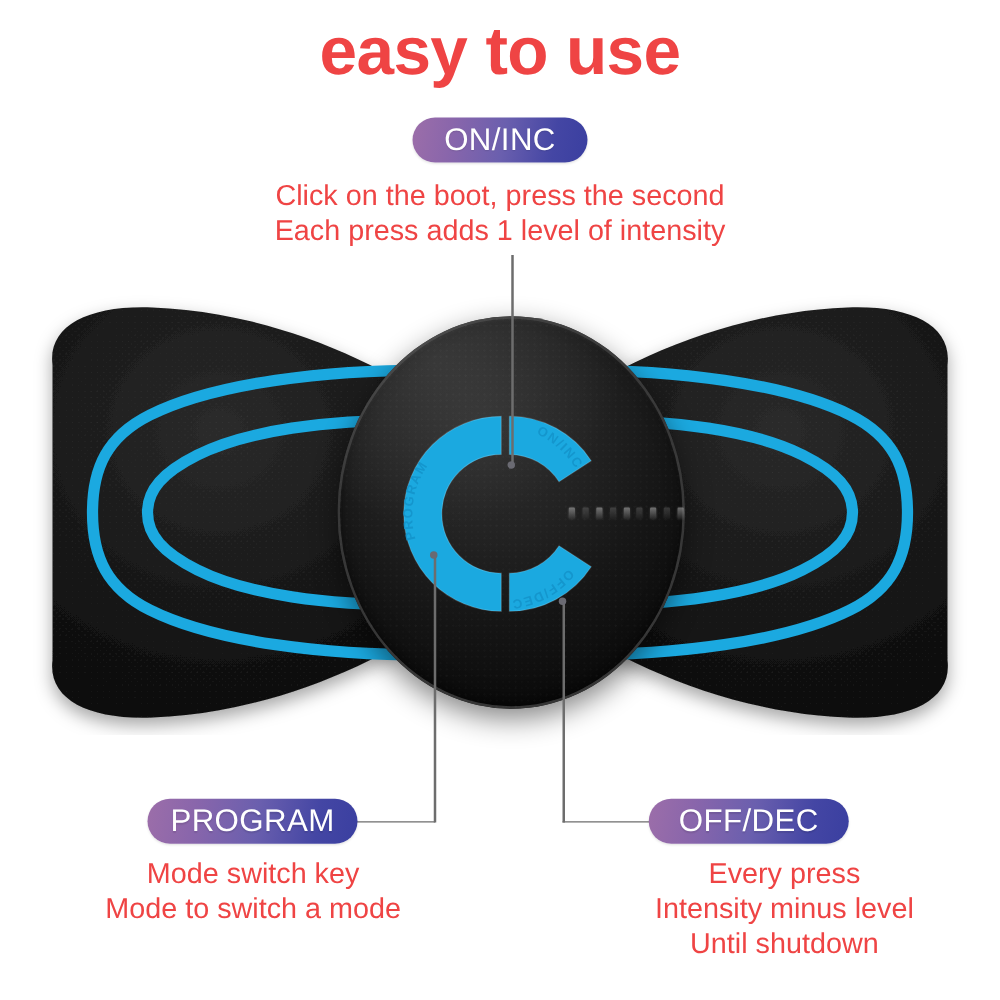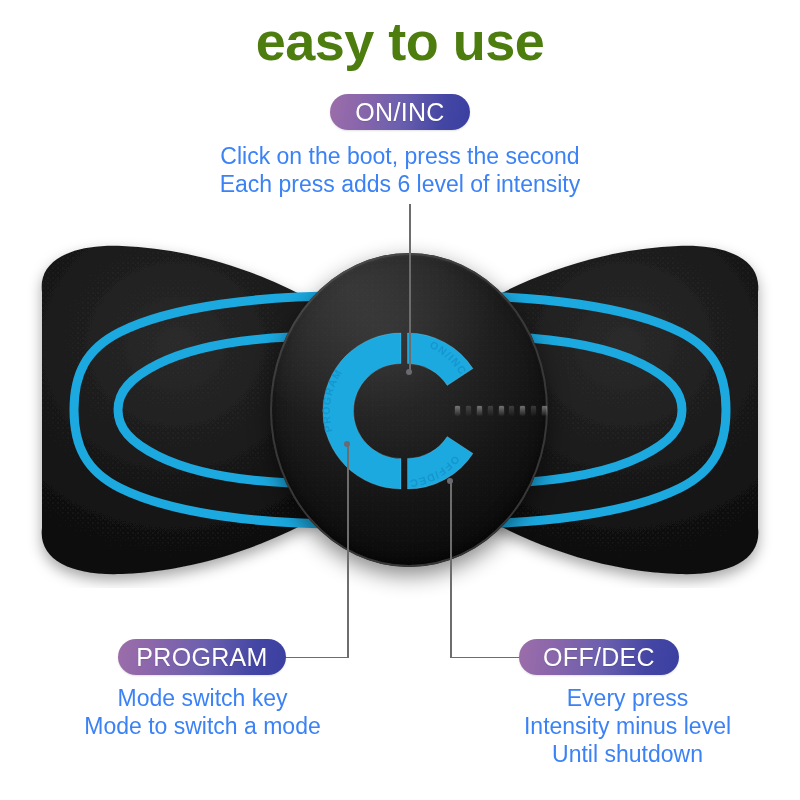--- a/index.html
+++ b/index.html
@@ -29,21 +29,21 @@
   .page-title {
     position: absolute;
     left: 0;
     top: 8px;
     width: 800px;
     text-align: center;
     font-size: 54px;
     font-weight: 700;
     letter-spacing: -0.5px;
     line-height: 66px;
-    color: #4d7c0f;
+    color: #ef4444;
   }
 
   
   .pill {
     position: absolute;
     display: flex;
     align-items: center;
     justify-content: center;
     border-radius: 999px;
     color: #ffffff;
@@ -58,21 +58,21 @@
   .pill-oninc   { left: 330px; top: 94px;  width: 140px; height: 36px; }
   .pill-program { left: 118px; top: 639px; width: 168px; height: 36px; }
   .pill-offdec  { left: 519px; top: 639px; width: 160px; height: 36px; }
 
   
   .caption {
     position: absolute;
     text-align: center;
     font-size: 23px;
     line-height: 28px;
-    color: #3b82f6;
+    color: #ef4444;
     font-weight: 400;
     white-space: nowrap;
   }
   .caption-oninc   { left: 0;     top: 142px; width: 800px; }
   .caption-program { left: 20px;  top: 684px; width: 365px; text-align: center; }
   .caption-offdec  { left: 455px; top: 684px; width: 345px; }
   .caption div { display: block; }
 
   
   .leader {
@@ -365,21 +365,21 @@
   <div class="leader-dot dot-prog"></div>
 
   <div class="leader leader-v lead-off-v"></div>
   <div class="leader leader-h lead-off-h"></div>
   <div class="leader-dot dot-off"></div>
 
   <div class="pill pill-oninc">ON/INC</div>
 
   <div class="caption caption-oninc">
     <div>Click on the boot, press the second</div>
-    <div>Each press adds 6 level of intensity</div>
+    <div>Each press adds 1 level of intensity</div>
   </div>
 
   <div class="pill pill-program">PROGRAM</div>
 
   <div class="caption caption-program">
     <div>Mode switch key</div>
     <div>Mode to switch a mode</div>
   </div>
 
   <div class="pill pill-offdec">OFF/DEC</div>

